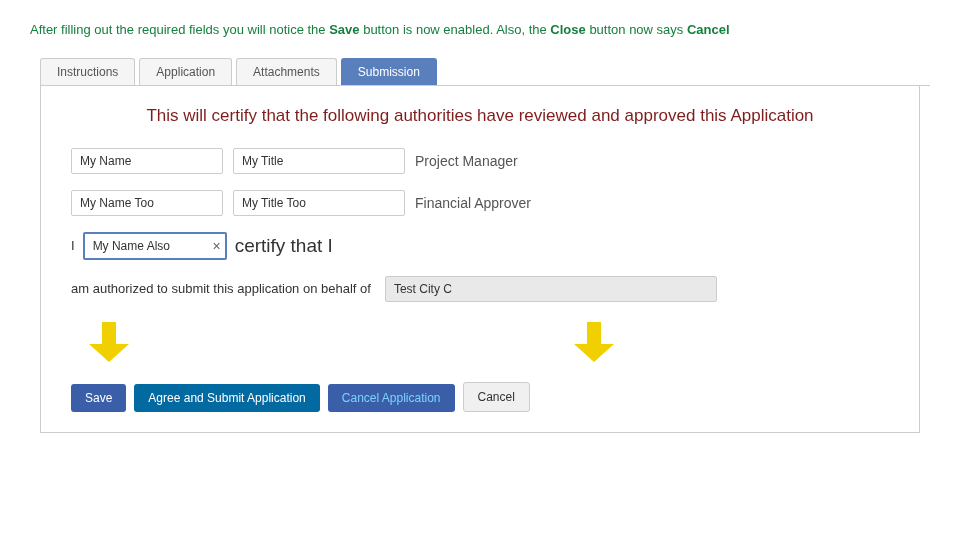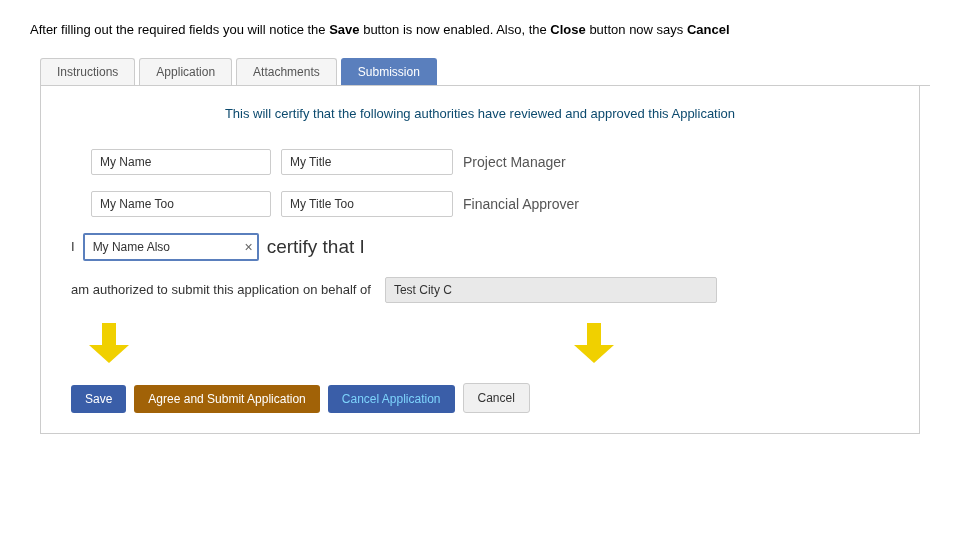--- a/index.html
+++ b/index.html
@@ -9,21 +9,21 @@
       background: #fff;
       color: #333;
       width: 960px;
       min-height: 540px;
       padding: 20px 30px;
     }
 
     .top-text {
       font-size: 13px;
       margin-bottom: 18px;
-      color: #000000;
+      color: #15803d;
       line-height: 1.5;
     }
     .top-text strong { font-weight: bold; }
 
     .tabs {
       display: flex;
       border-bottom: 1px solid #ccc;
       margin-bottom: 0;
       margin-left: 10px;
     }
@@ -48,43 +48,43 @@
       border: 1px solid #ccc;
       border-top: none;
       background: #fff;
       padding: 20px 30px 20px 30px;
       margin-left: 10px;
       margin-right: 10px;
     }
 
     .certify-text {
       text-align: center;
-      font-size: 13px;
-      color: #0c4a6e;
-      margin-bottom: 28px;
+      font-size: 17px;
+      color: #7f1d1d;
+      margin-bottom: 22px;
     }
 
     .form-row {
       display: flex;
       align-items: center;
       margin-bottom: 16px;
       gap: 10px;
     }
 
     .form-row input[type="text"] {
       border: 1px solid #ccc;
       padding: 5px 8px;
       font-size: 12px;
       color: #333;
       background: #fff;
       border-radius: 2px;
       outline: none;
     }
 
-    .name-input { width: 180px; margin-left: 20px; }
+    .name-input { width: 152px; }
     .title-input { width: 172px; }
 
     .role-label {
       font-size: 14px;
       color: #555;
       min-width: 120px;
     }
 
     .inline-row {
       display: flex;
@@ -102,21 +102,21 @@
       position: relative;
       display: inline-flex;
       align-items: center;
     }
 
     .input-with-clear input[type="text"] {
       border: 2px solid #5a7fbd;
       padding: 5px 28px 5px 8px;
       font-size: 12px;
       color: #333;
-      width: 176px;
+      width: 144px;
       border-radius: 2px;
       outline: none;
     }
 
     .clear-btn {
       position: absolute;
       right: 6px;
       background: none;
       border: none;
       cursor: pointer;
@@ -168,21 +168,21 @@
       border-radius: 3px;
       cursor: pointer;
     }
 
     .btn-save {
       background: #3a5ea8;
       color: #fff;
     }
 
     .btn-agree {
-      background: #a16207;
+      background: #0369a1;
       color: #fff;
     }
 
     .btn-cancel-app {
       background: #3a5ea8;
       color: #7dd3fc;
     }
 
     .btn-cancel {
       background: #f0f0f0;

